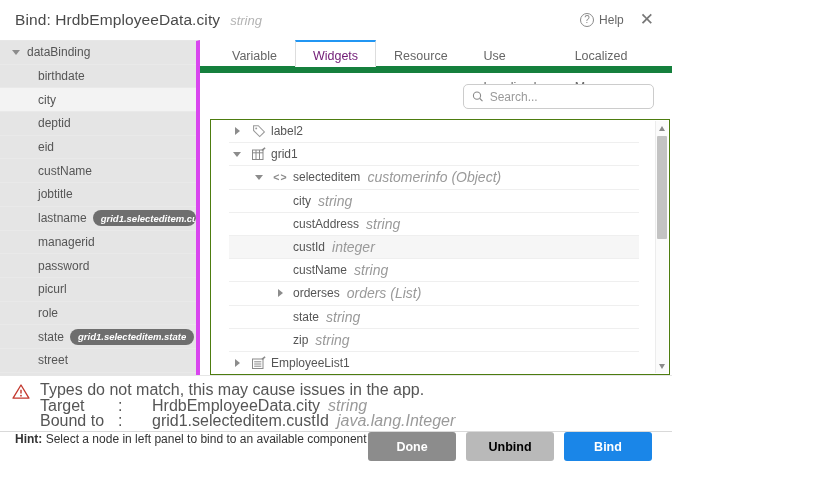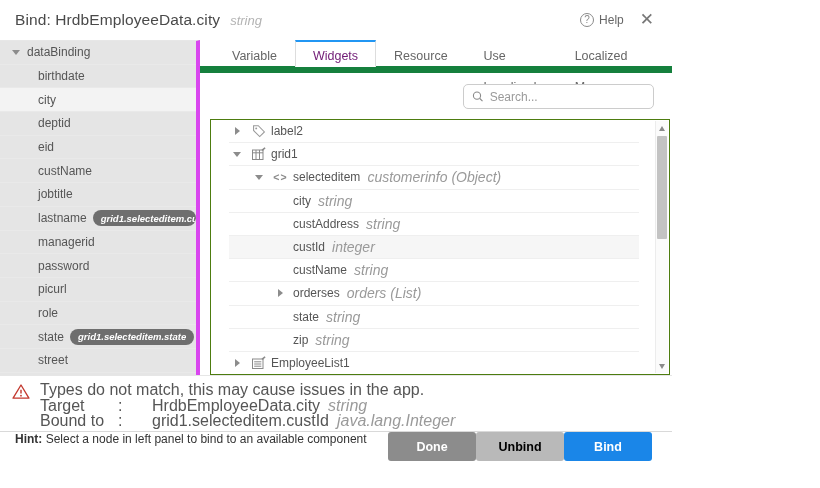--- a/index.html
+++ b/index.html
@@ -76,21 +76,21 @@
   .warn-lines { font-size:16px; color:#555; line-height:15.5px; }
   .warn-row { display:flex; }
   .warn-label { width:78px; flex:0 0 78px; }
   .warn-colon { width:34px; flex:0 0 34px; }
   .warn-type { font-style:italic; color:#9a9a9a; margin-left:8px; }
 
   
   .footer { flex:0 0 57px; border-top:1px solid #d9d9d9; display:flex; align-items:flex-start; padding:0 20px 0 15px; background:#fff; }
   .hint { font-size:12px; color:#333; }
   .hint b { font-weight:700; }
-  .btns { margin-left:auto; display:flex; }
+  .btns { margin-left:auto; display:flex; gap:10px; }
   .btn { width:88px; height:29px; border:none; border-radius:3px; font-family:"Liberation Sans",sans-serif;
     font-size:12.5px; font-weight:700; color:#fff; cursor:pointer; }
   .btn-done { background:#8c8c8c; }
   .btn-unbind { background:#b9b9b9; color:#000000; cursor:default; }
   .btn-bind { background:#1a86e8; }
 </style>
 </head>
 <body>
 
 <div class="dialog">

